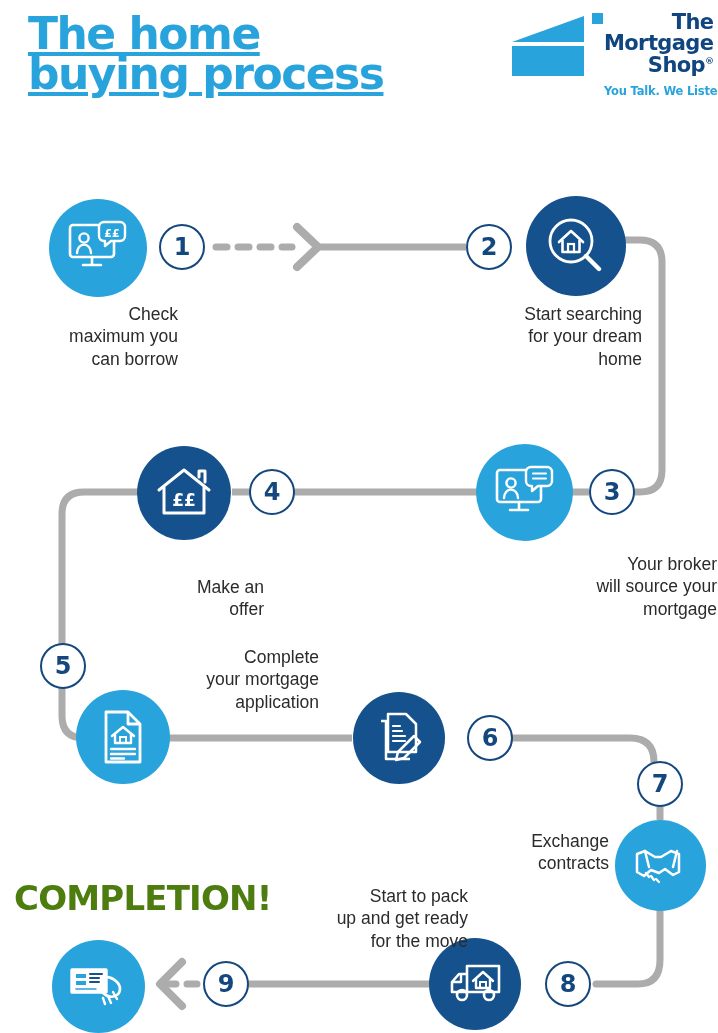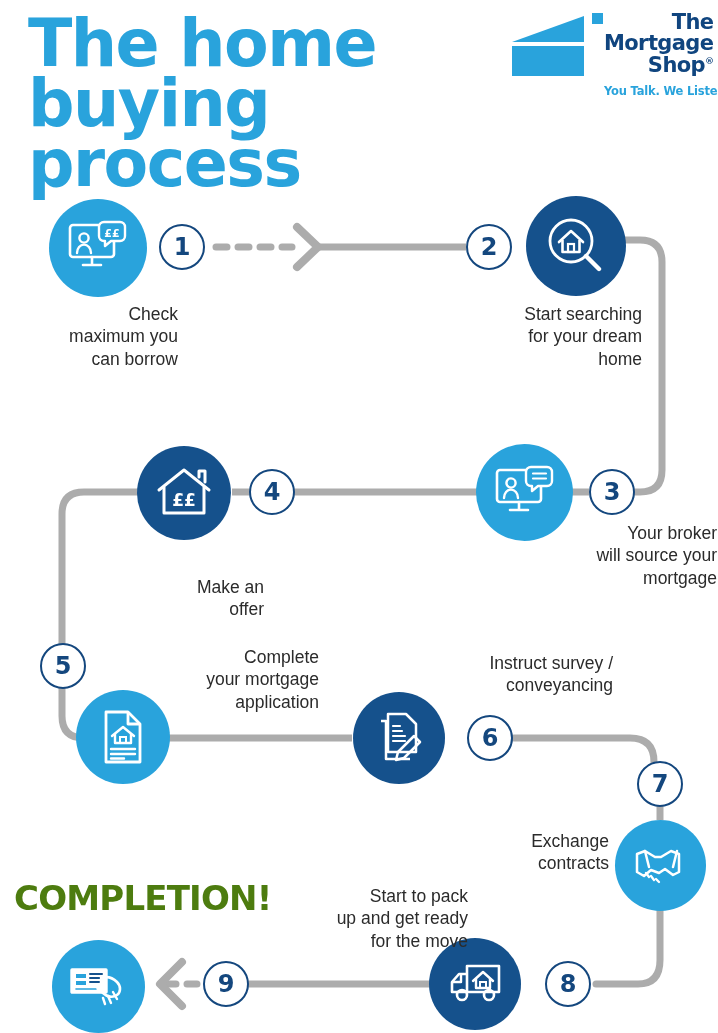--- a/index.html
+++ b/index.html
@@ -19,25 +19,26 @@
   }
 
   
   #title {
     position: absolute;
     left: 28px;
     top: 14px;
     width: 520px;
     font-family: "DejaVu Sans", sans-serif;
     font-weight: bold;
-    font-size: 65px;
+    font-size: 44px;
     line-height: 0.92;
     letter-spacing: -1.5px;
     color: #29A3DC;
     white-space: pre-line;
+    text-decoration: underline;
   }
   #logo {
     position: absolute;
     left: 512px;
     top: 8px;
     width: 206px;
     height: 96px;
   }
   #logo .mark-roof {
     position: absolute;
@@ -238,21 +239,21 @@
       <path d="M25 38 v7 M16 46 h18" stroke="#fff" stroke-width="2.6" stroke-linecap="round"></path>
       <circle cx="17" cy="19" r="4.6" fill="none" stroke="#fff" stroke-width="2.4"></circle>
       <path d="M10 34 c0-5 3.2-8.4 7-8.4 s7 3.4 7 8.4" fill="none" stroke="#fff" stroke-width="2.4" stroke-linecap="round"></path>
       <path d="M37 3 h16 a5 5 0 0 1 5 5 v9 a5 5 0 0 1 -5 5 h-9 l-6 5 v-5 h-1 a5 5 0 0 1 -5 -5 v-9 a5 5 0 0 1 5 -5 z" fill="#29A3DC" stroke="#fff" stroke-width="2.4" stroke-linejoin="round"></path>
       <path d="M39 9.5 h13 M39 14.5 h13" stroke="#fff" stroke-width="2.2" stroke-linecap="round"></path>
     </svg>
   </div>
   <div class="num-badge" style="left:589px; top:469px;">
     <span>3</span>
   </div>
-  <div class="caption center" style="left:551px; top:522px; width:166px;">Your broker
+  <div class="caption center" style="left:551px; top:553px; width:166px;">Your broker
 will source your
 mortgage</div>
 
   <div class="step-circle dark" style="left:137px; top:446px; width:94px; height:94px;">
     <svg width="58" height="54" viewBox="0 0 58 54">
       <path d="M4 24 L29 4 L54 24" fill="none" stroke="#fff" stroke-width="3" stroke-linejoin="round" stroke-linecap="round"></path>
       <path d="M44 11 V5 h6 v11" fill="none" stroke="#fff" stroke-width="3" stroke-linejoin="round" stroke-linecap="round"></path>
       <path d="M9 21 V47 h40 V21" fill="none" stroke="#fff" stroke-width="3" stroke-linejoin="round"></path>
       <text x="29" y="40" font-family="DejaVu Sans, sans-serif" font-size="17" font-weight="bold" fill="#fff" text-anchor="middle">££</text>
     </svg>
@@ -284,22 +285,20 @@
     <svg width="54" height="56" viewBox="0 0 54 56">
       <path d="M16 4 h18 l10 10 v28 h-28 z" fill="none" stroke="#fff" stroke-width="2.5" stroke-linejoin="round"></path>
       <path d="M9 11 h5 v38 h24" fill="none" stroke="#fff" stroke-width="2.5" stroke-linejoin="round"></path>
       <path d="M21 16 h7 M21 21 h9 M21 26 h12 M21 31 h12" stroke="#fff" stroke-width="2.2" stroke-linecap="round"></path>
       <path d="M42 26 l6 6 -16 16 -8 2 2 -8 z" fill="none" stroke="#fff" stroke-width="2.5" stroke-linejoin="round"></path>
     </svg>
   </div>
   <div class="num-badge" style="left:467px; top:715px;">
     <span>6</span>
   </div>
-  <div class="caption center" style="left:427px; top:652px; width:186px;">Instruct survey /
-conveyancing</div>
 
   <div class="step-circle light" style="left:615px; top:820px; width:91px; height:91px;">
     <svg width="60" height="44" viewBox="0 0 60 44">
       <path d="M6 10 l8 -3 10 6 h6 l10 -6 8 3 v18 l-6 3 -8 -6 -6 4 -8 -3 -7 6 -7 -4 z" fill="none" stroke="#fff" stroke-width="2.5" stroke-linejoin="round"></path>
       <path d="M14 7 l4 16 M46 7 l-4 16" stroke="#fff" stroke-width="2.5" stroke-linecap="round"></path>
       <path d="M15 29 l3 4 M20 32 l3 4 M25 35 l3 3" stroke="#fff" stroke-width="2.3" stroke-linecap="round"></path>
     </svg>
   </div>
   <div class="num-badge" style="left:637px; top:761px;">
     <span>7</span>

